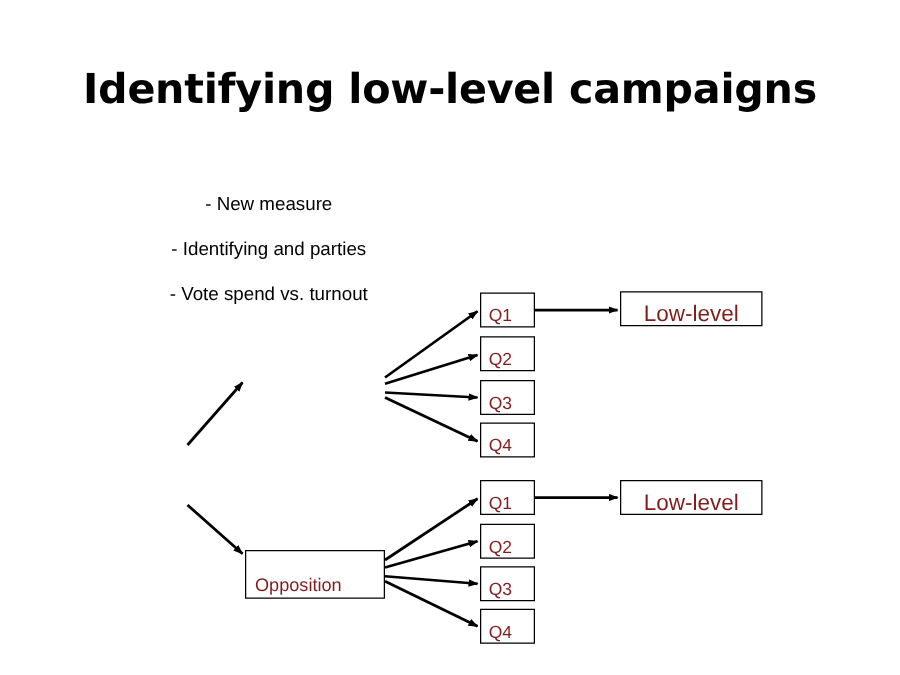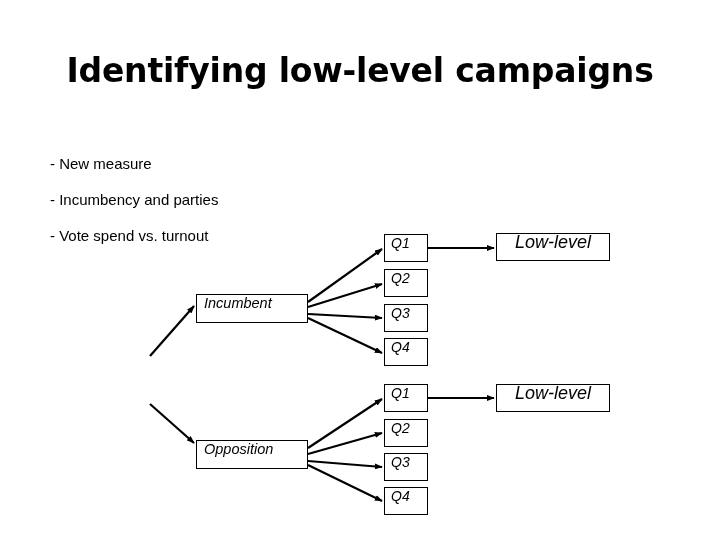--- a/index.html
+++ b/index.html
@@ -44,20 +44,21 @@
     left: 50px;
     top: 155px;
     width: 330px;
   }
   .bullet-line {
     font-family: "Liberation Sans", sans-serif;
     font-size: 15px;
     line-height: 18px;
     margin-bottom: 18px;
     white-space: nowrap;
+    text-align: center;
   }
 
   
   #diagram {
     position: absolute;
     left: 0;
     top: 0;
     width: 720px;
     height: 540px;
   }
@@ -66,49 +67,48 @@
     left: 0; top: 0;
     width: 720px;
     height: 540px;
   }
   .node-box {
     position: absolute;
     box-sizing: border-box;
     border: 1.6px solid #000000;
     background: #ffffff;
     display: flex;
-    align-items: flex-start;
+    align-items: flex-end;
     font-family: "Liberation Sans", sans-serif;
     font-size: 14.5px;
     line-height: 17px;
-    color: #000000;
+    color: #7f1d1d;
     padding-left: 7px;
     white-space: pre-line;
-    font-style: italic;
   }
   .node-q {
     font-size: 14px;
     padding-left: 6px;
   }
   .node-outcome {
     justify-content: center;
     padding-left: 0;
     font-size: 18px;
   }
 </style>
 </head>
 <body>
 
 <div id="slide">
 
   <div id="slide-title">Identifying low-level campaigns</div>
 
   <div id="bullet-list">
     <div class="bullet-line">- New measure</div>
-    <div class="bullet-line">- Incumbency and parties</div>
+    <div class="bullet-line">- Identifying and parties</div>
     <div class="bullet-line">- Vote spend vs. turnout</div>
   </div>
 
   <div id="diagram">
 
     <svg id="diagram-lines" viewBox="0 0 720 540">
       <defs>
         <marker id="arrowhead" markerWidth="8" markerHeight="6" refX="7.2" refY="3" orient="auto" markerUnits="userSpaceOnUse">
           <path d="M0,0 L8,3 L0,6 z" fill="#000000"></path>
         </marker>
@@ -126,42 +126,39 @@
 
       <line x1="308" y1="448" x2="382" y2="399" stroke="#000000" stroke-width="2.2" marker-end="url(#arrowhead)"></line>
       <line x1="308" y1="454" x2="382" y2="433" stroke="#000000" stroke-width="2.2" marker-end="url(#arrowhead)"></line>
       <line x1="308" y1="461" x2="382" y2="467" stroke="#000000" stroke-width="2.2" marker-end="url(#arrowhead)"></line>
       <line x1="308" y1="465" x2="382" y2="501" stroke="#000000" stroke-width="2.2" marker-end="url(#arrowhead)"></line>
 
       <line x1="428" y1="398" x2="494" y2="398" stroke="#000000" stroke-width="2.2" marker-end="url(#arrowhead)"></line>
     </svg>
 
 
-    <div class="node-box" style="left:196px; top:294px; width:112px; height:29px;">
-      <span>Incumbent</span>
-    </div>
 
     <div class="node-box node-q" style="left:384px; top:234px; width:44px; height:28px;">
       <span>Q1</span>
     </div>
     <div class="node-box node-q" style="left:384px; top:269px; width:44px; height:28px;">
       <span>Q2</span>
     </div>
     <div class="node-box node-q" style="left:384px; top:304px; width:44px; height:28px;">
       <span>Q3</span>
     </div>
     <div class="node-box node-q" style="left:384px; top:338px; width:44px; height:28px;">
       <span>Q4</span>
     </div>
 
     <div class="node-box node-outcome" style="left:496px; top:233px; width:114px; height:28px;">
       <span>Low-level</span>
     </div>
 
-    <div class="node-box" style="left:196px; top:440px; width:112px; height:29px;">
+    <div class="node-box" style="left:196px; top:440px; width:112px; height:39px;">
       <span>Opposition</span>
     </div>
 
     <div class="node-box node-q" style="left:384px; top:384px; width:44px; height:28px;">
       <span>Q1</span>
     </div>
     <div class="node-box node-q" style="left:384px; top:419px; width:44px; height:28px;">
       <span>Q2</span>
     </div>
     <div class="node-box node-q" style="left:384px; top:453px; width:44px; height:28px;">

